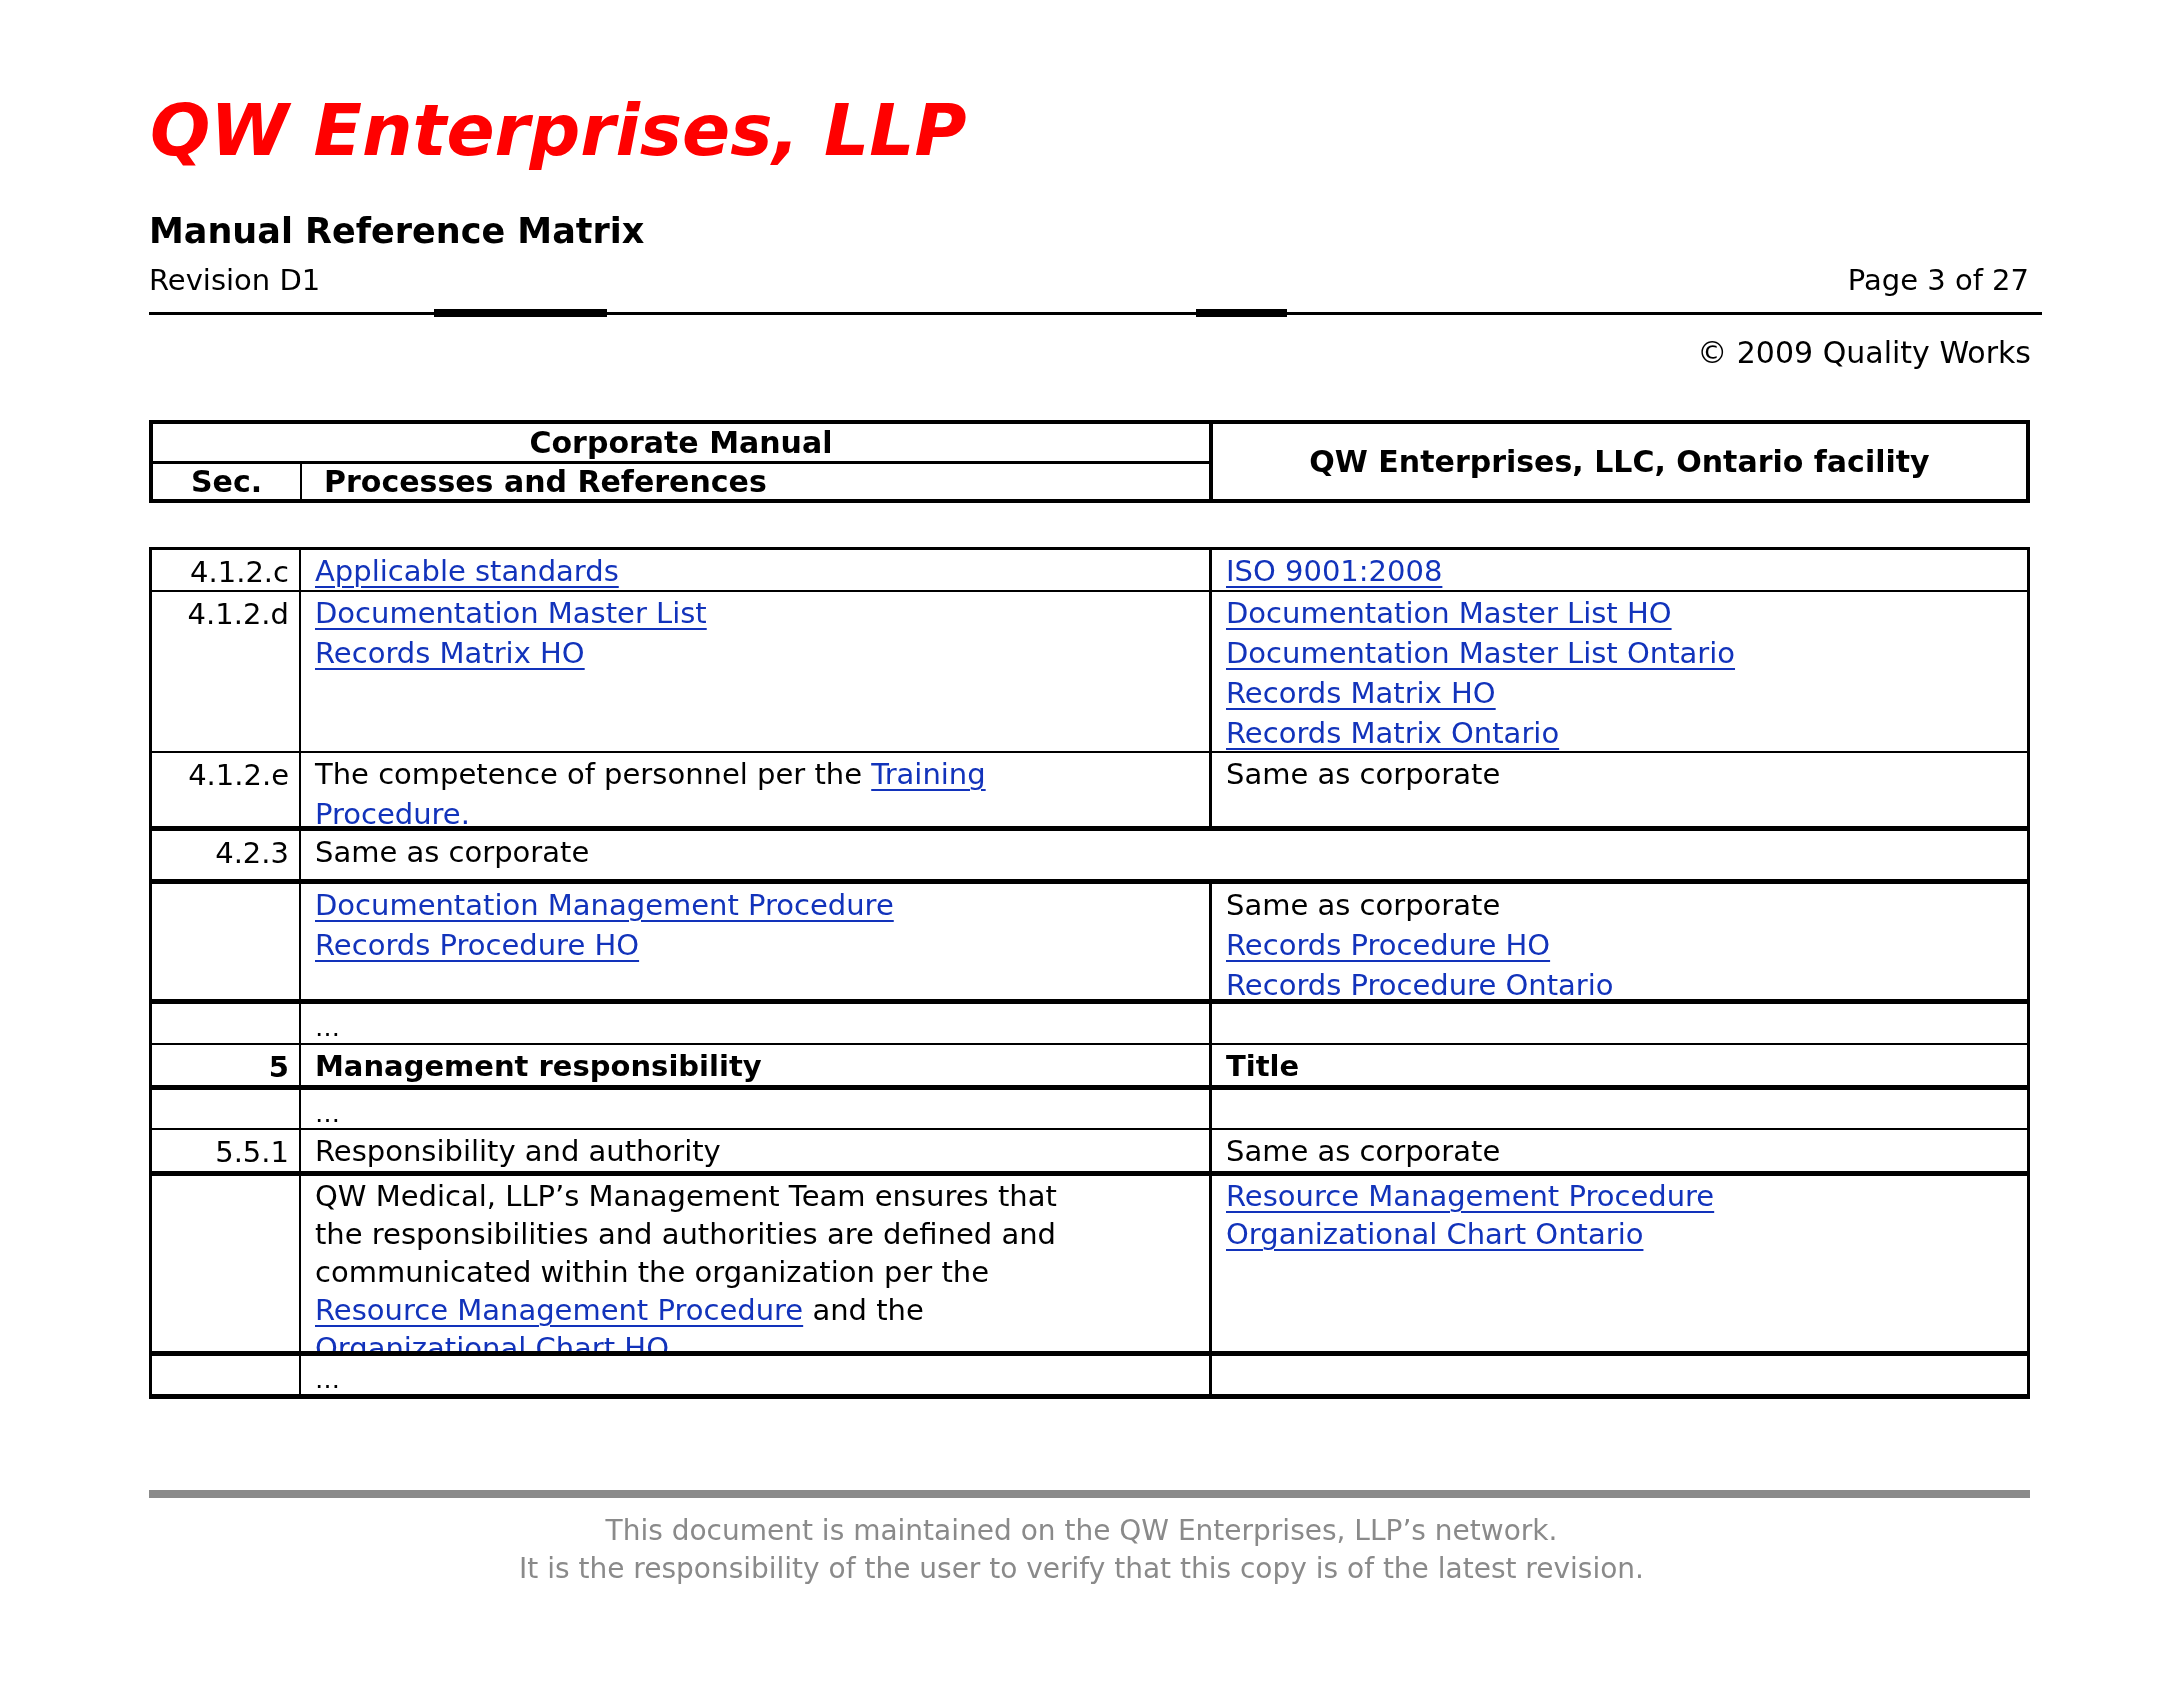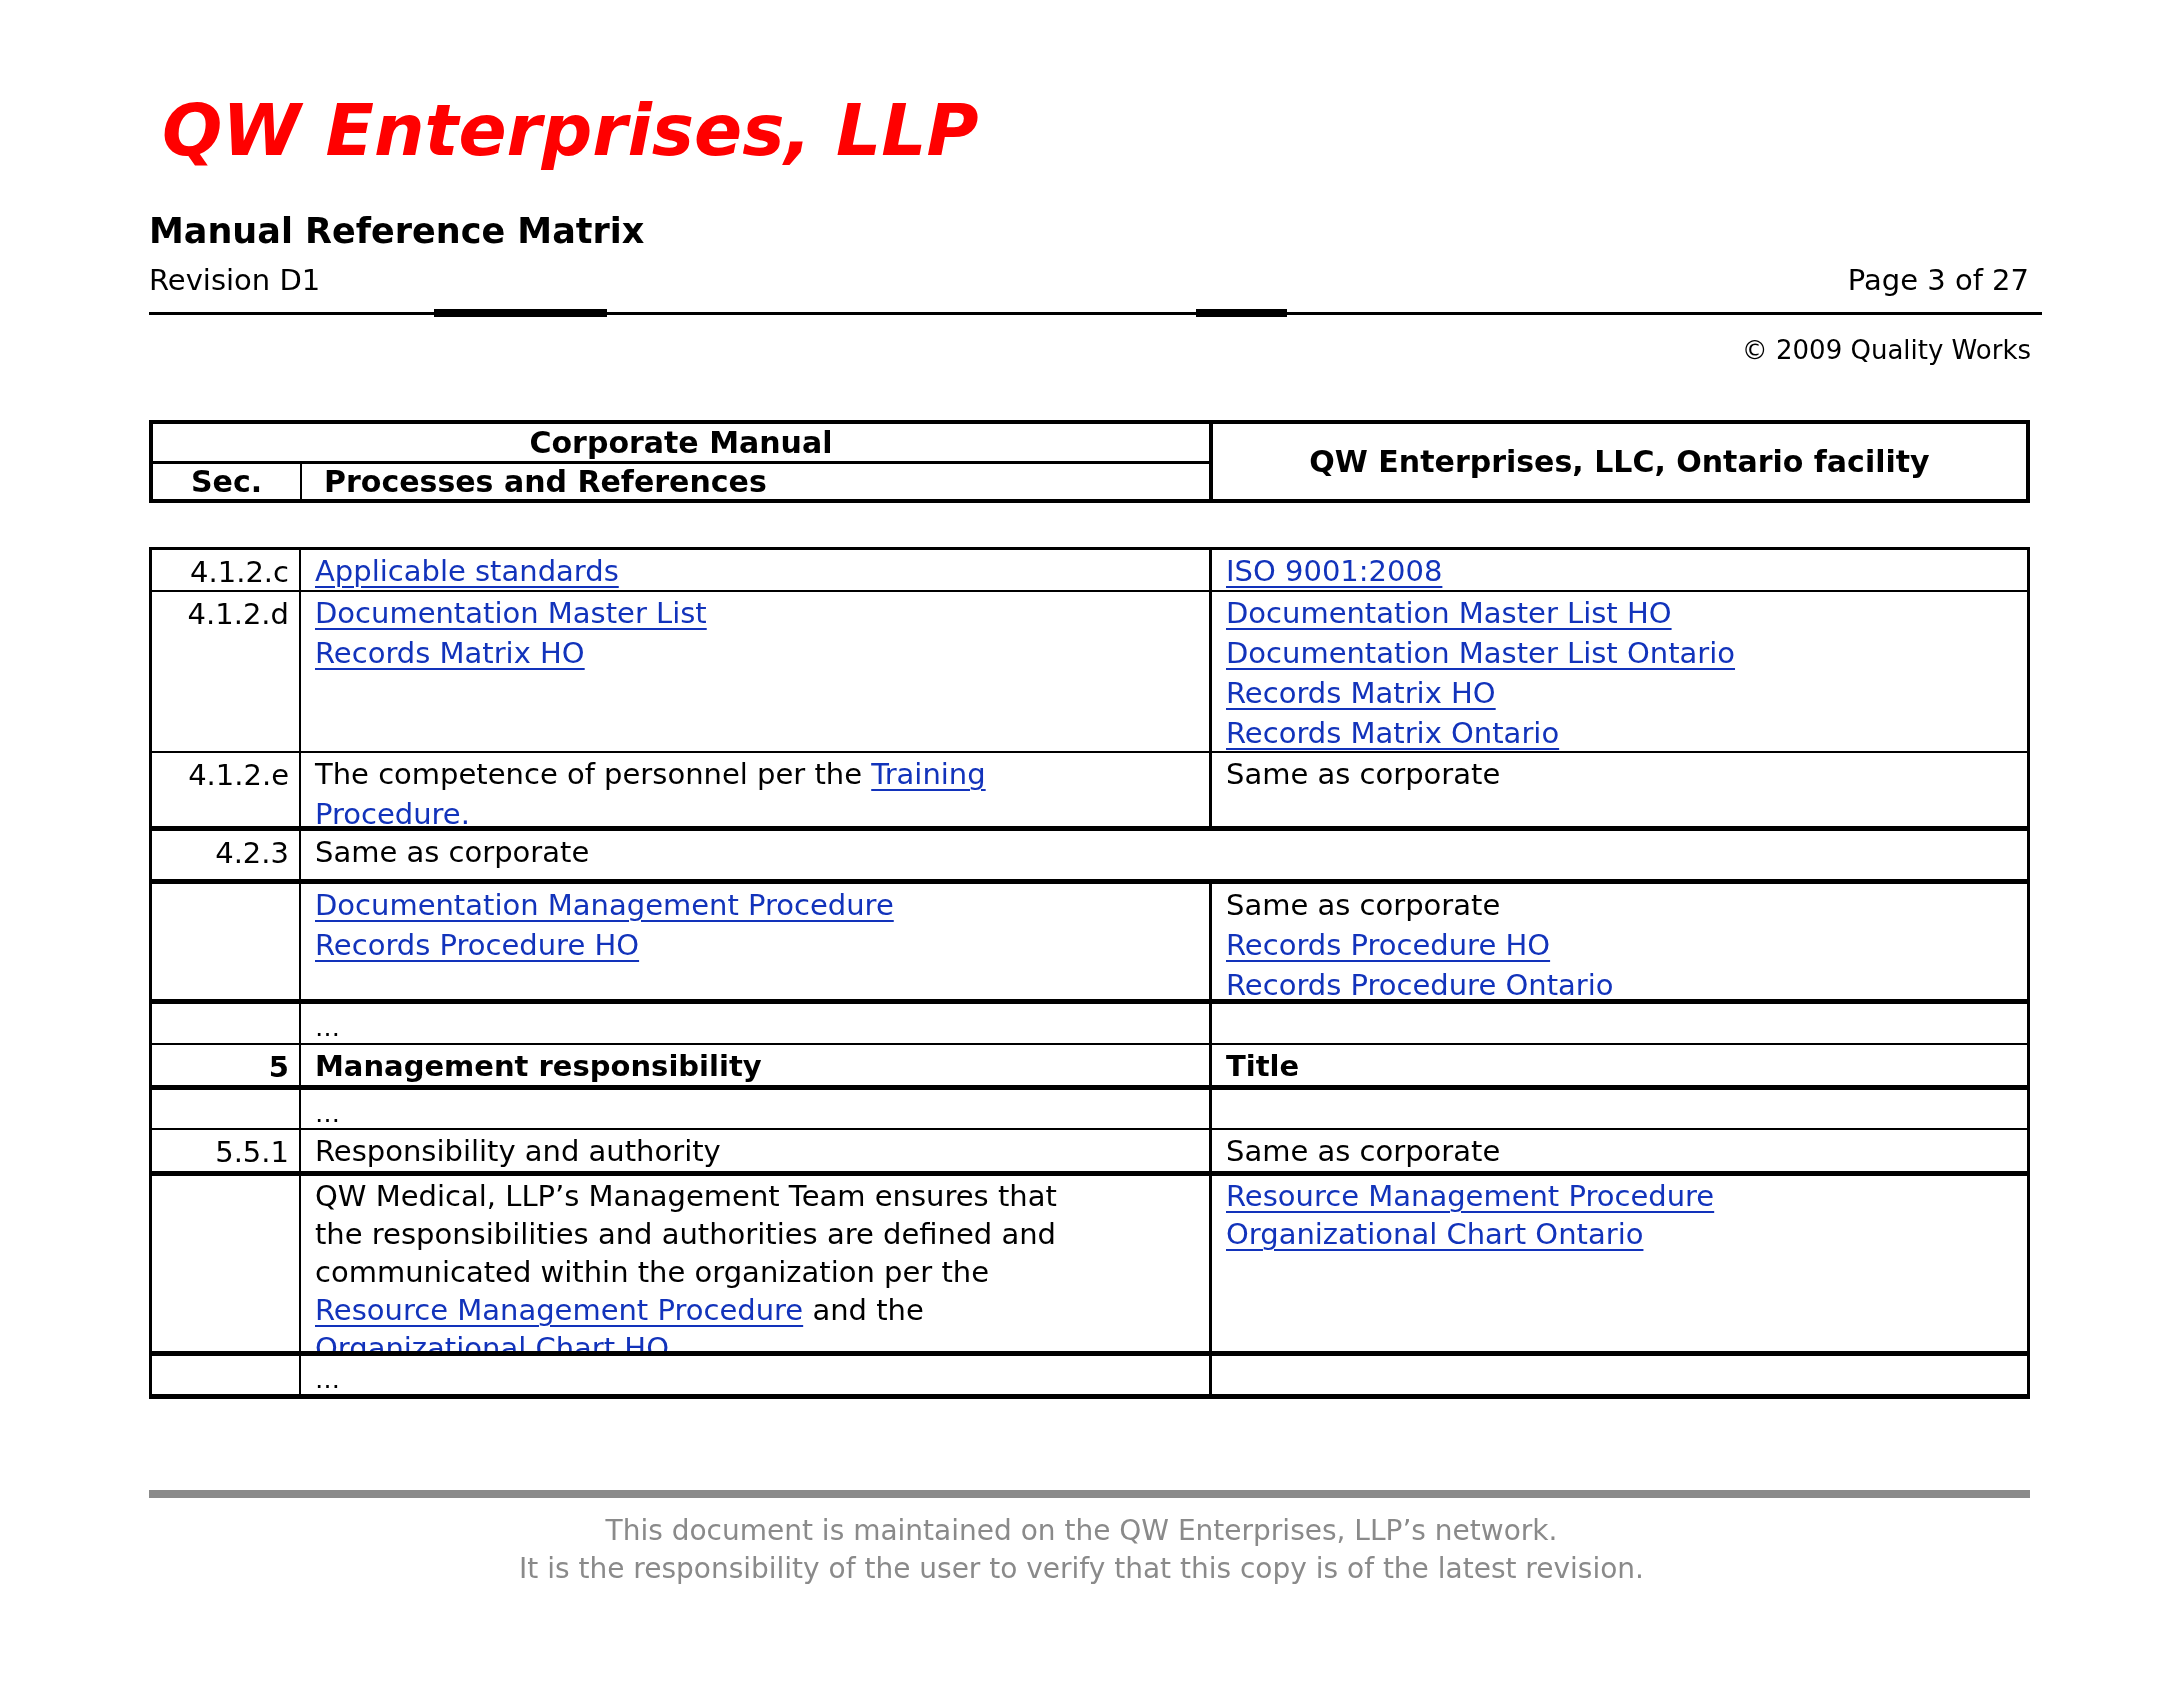--- a/index.html
+++ b/index.html
@@ -5,30 +5,30 @@
   html,body{margin:0;padding:0;background:#ffffff;}
   .page{
     position:relative; width:2178px; height:1683px; background:#ffffff;
     font-family:"DejaVu Sans","Liberation Sans",sans-serif; color:#000;
     overflow:hidden;
   }
   
   .logo{
     position:absolute; left:150px; top:89px;
     font-size:71px; font-weight:bold; font-style:italic;
-    color:var(--logo-red,#ff0000); white-space:nowrap;margin-left:12px;
+    color:var(--logo-red,#ff0000); white-space:nowrap;
   }
   .doc-title{position:absolute; left:149px; top:211px; font-size:35px; font-weight:bold;}
   .revision{position:absolute; left:149px; top:263px; font-size:29px;}
   .pagenum{position:absolute; right:149px; top:263px; font-size:29px;}
   .rule{position:absolute; left:149px; top:312px; width:1893px; height:3px; background:#000;}
   .rule-dash{position:absolute; top:-3px; height:8px; background:#000;}
   .dash1{left:285px; width:173px;}
   .dash2{left:1047px; width:91px;}
-  .copyright{position:absolute; right:147px; top:335px; font-size:26px;margin-left:47px;}
+  .copyright{position:absolute; right:147px; top:335px; font-size:30px;margin-left:47px;}
   
   .hdr-table{
     position:absolute; left:149px; top:420px; width:1881px; height:83px;
     border:4px solid #000; box-sizing:border-box;
     display:grid; grid-template-columns:149px 907px 1fr; grid-template-rows:40px 1fr;
     font-weight:bold; font-size:30px;
   }
   .hdr-corporate{grid-column:1/3; grid-row:1; border-bottom:3px solid #000;
     display:flex; align-items:center; justify-content:center;}
   .hdr-sec{grid-column:1; grid-row:2; border-right:2px solid #000;

